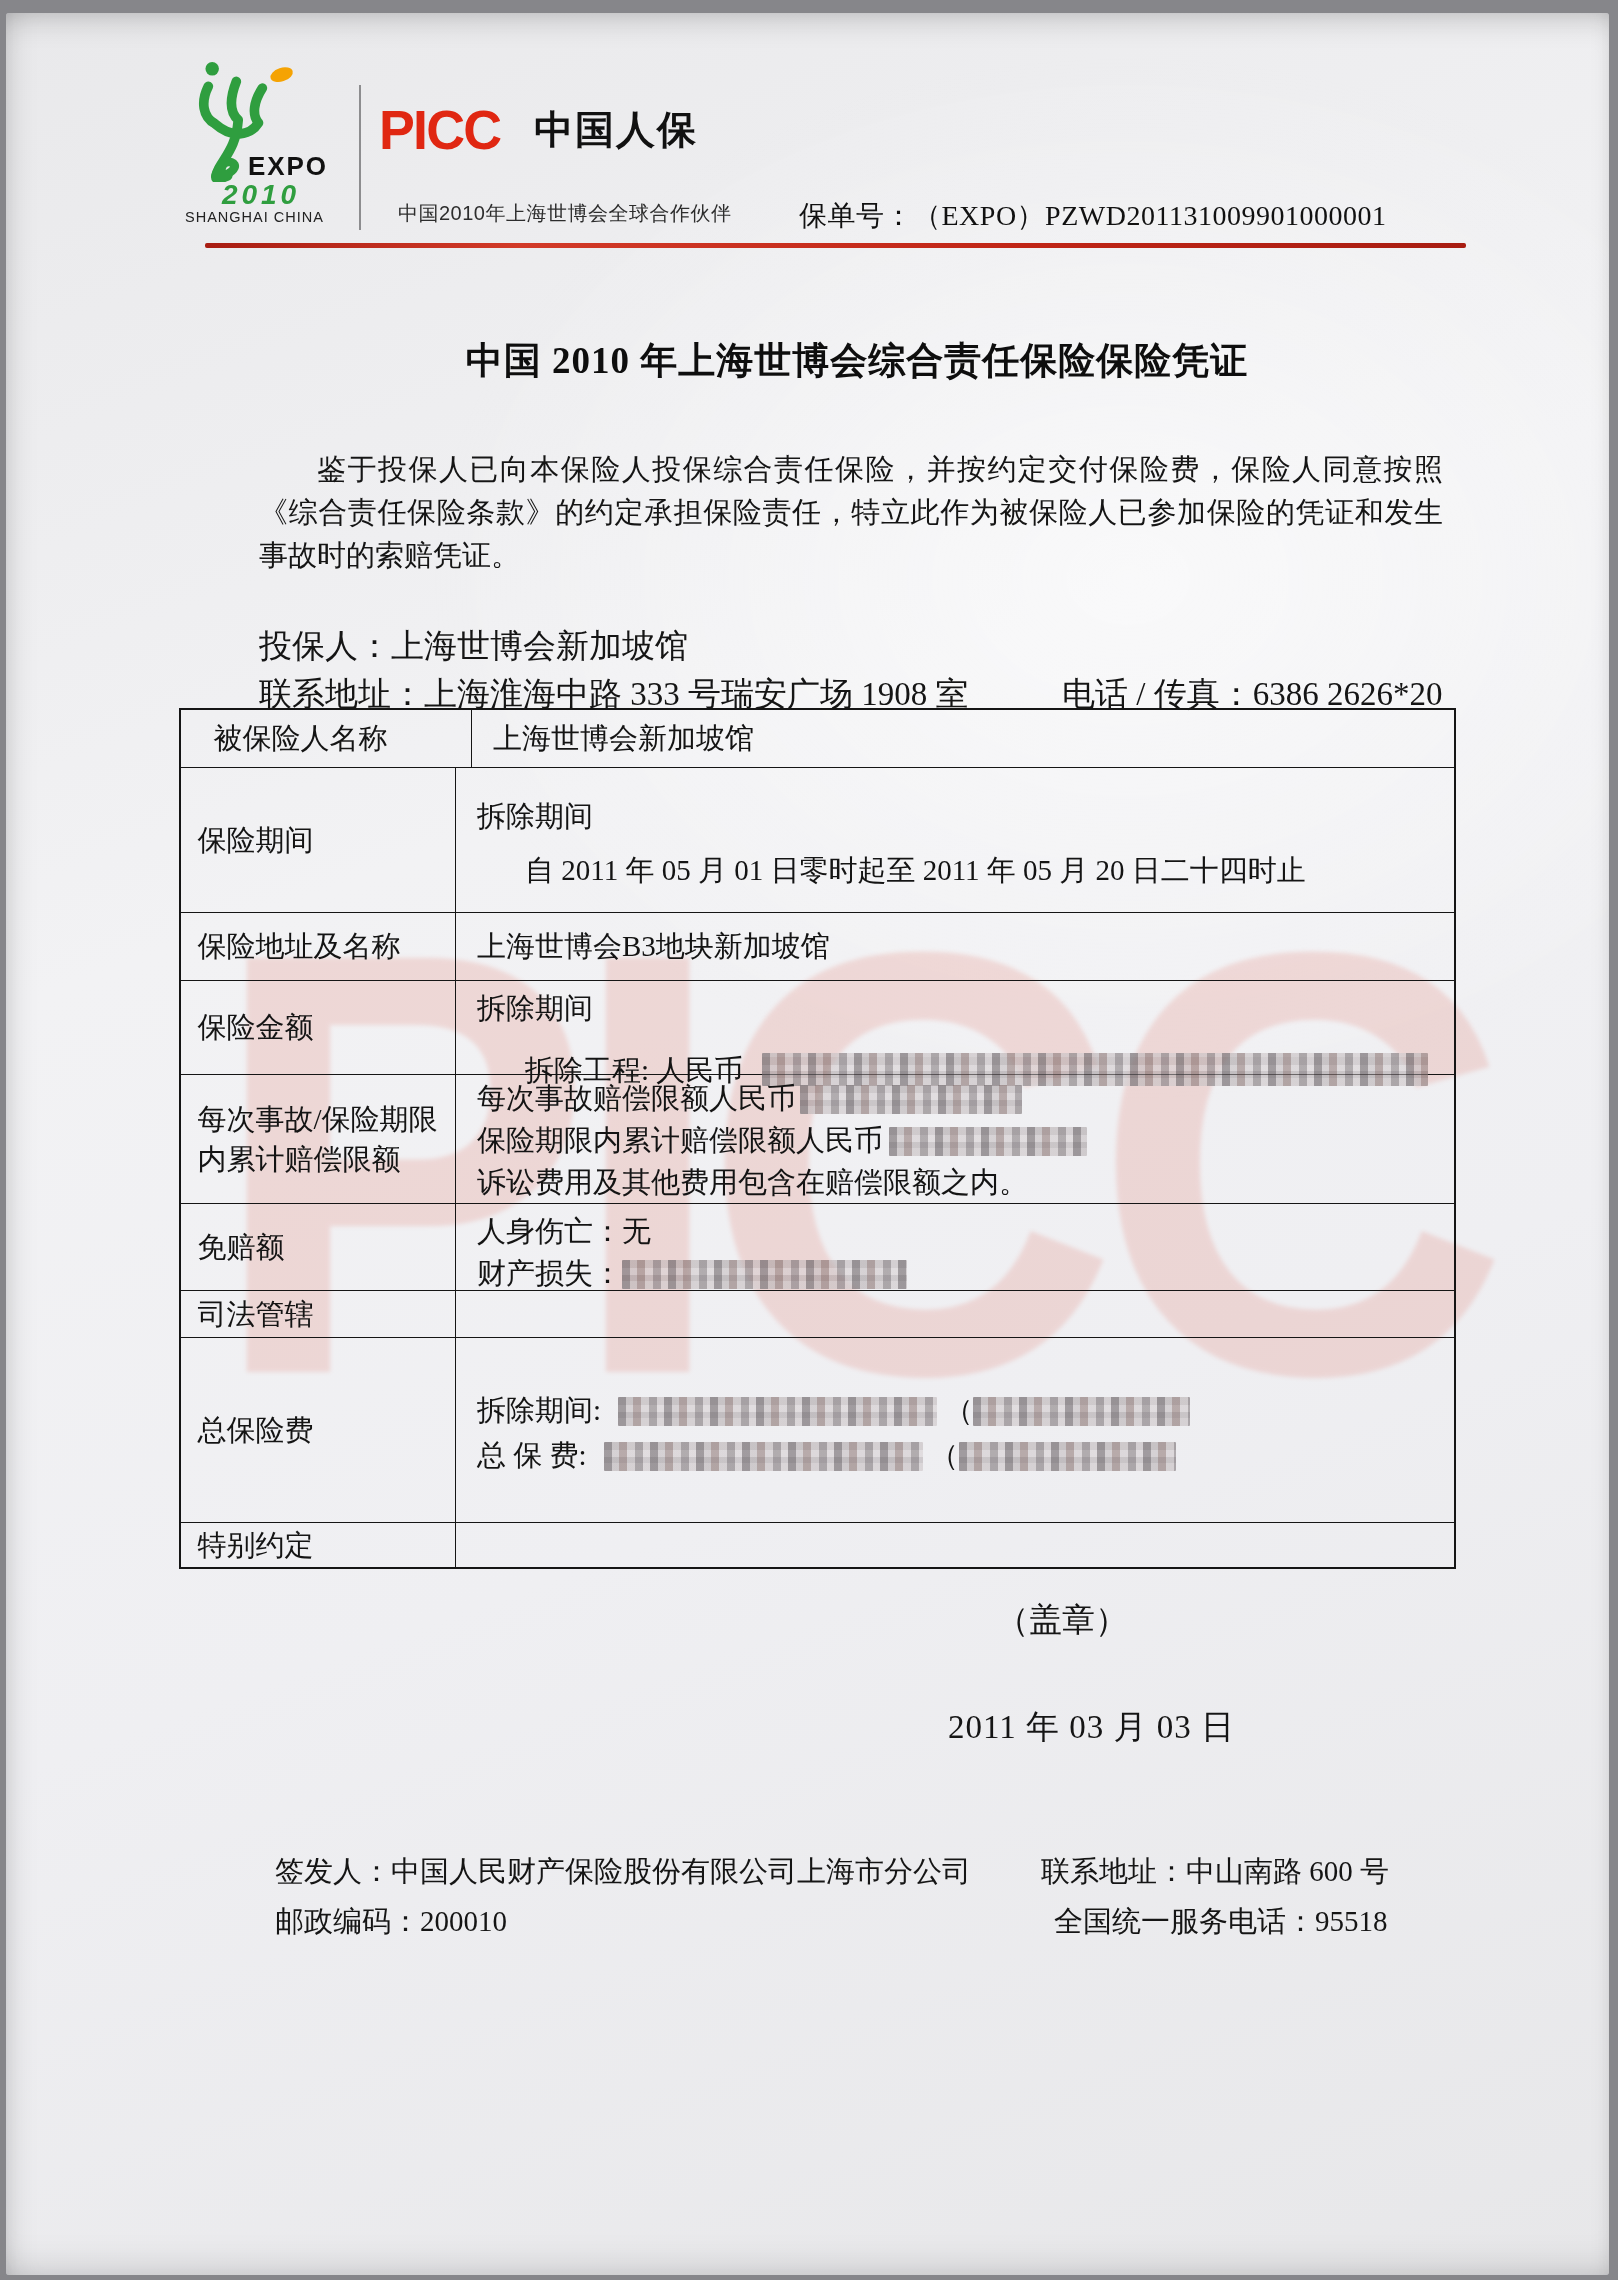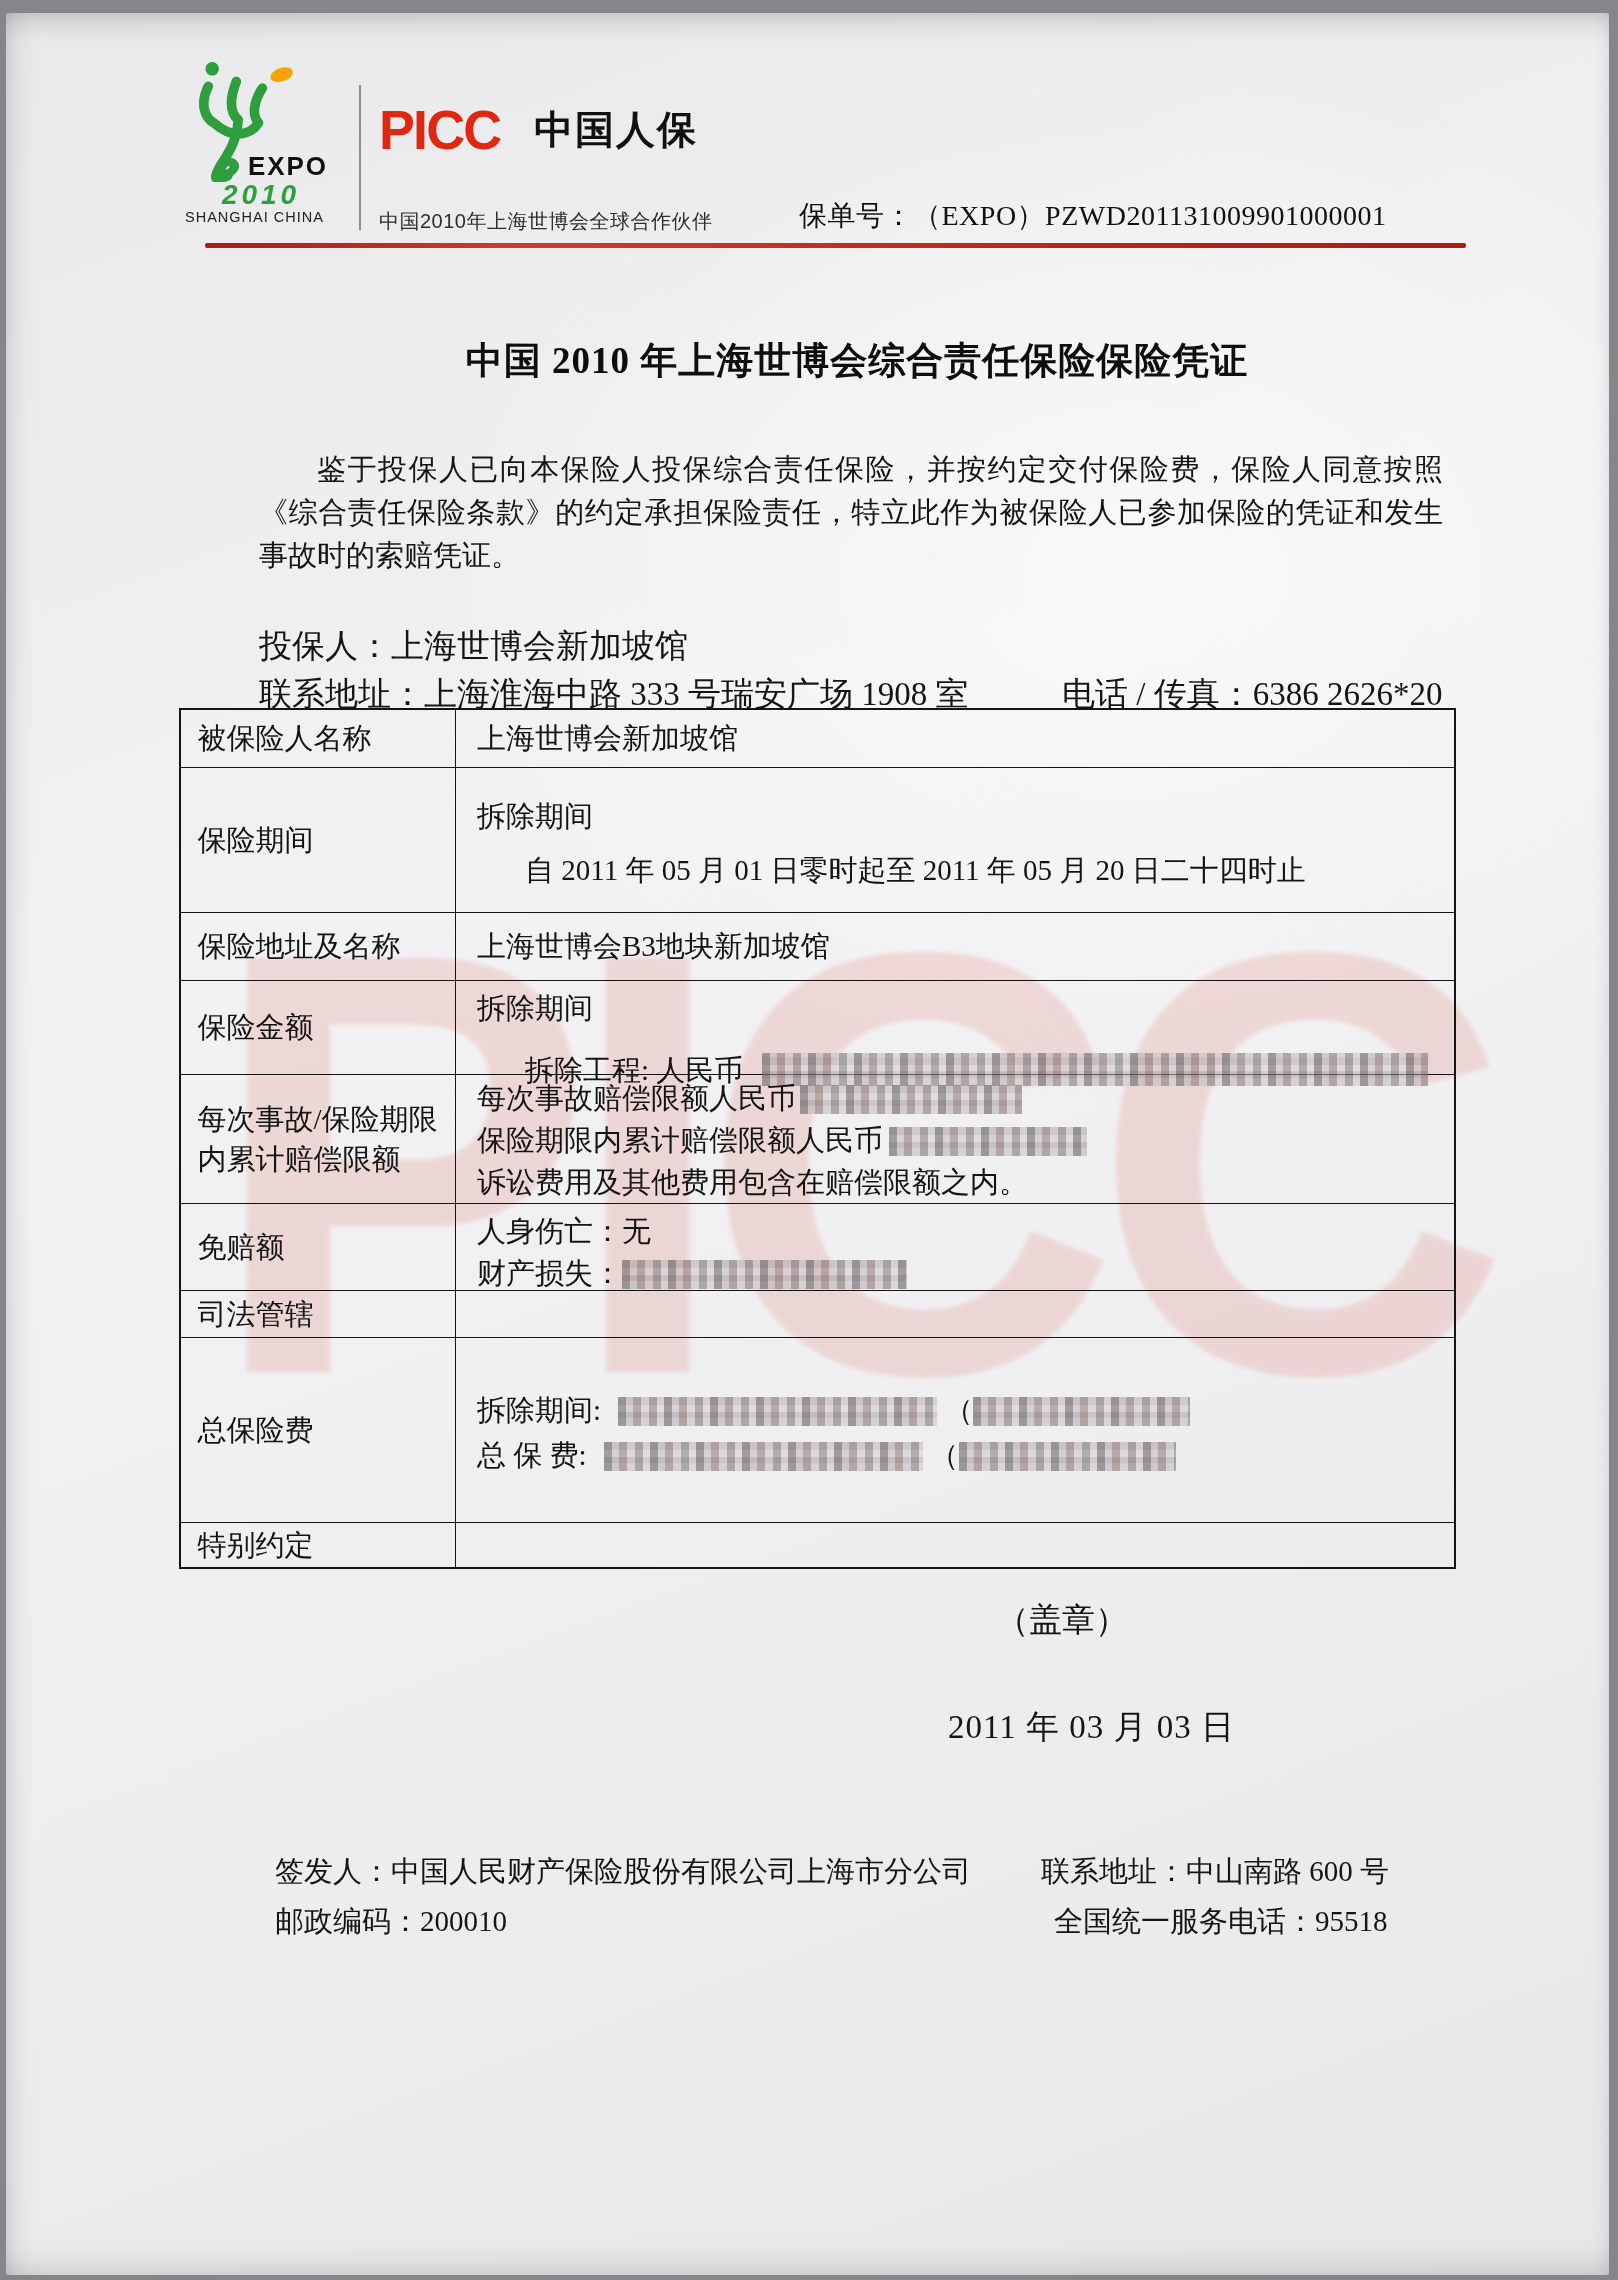--- a/index.html
+++ b/index.html
@@ -106,21 +106,21 @@
     <div class="abs expo-2010" style="left:58px;top:123px;font-size:28px;letter-spacing:3.9px;">2010</div>
     <div class="abs expo-city" style="left:21px;top:153px;font-size:14.5px;letter-spacing:1px;">SHANGHAI CHINA</div>
   </div>
 
   <div class="abs logo-divider" style="left:359px;top:85px;height:145px;"></div>
 
   <div class="abs" style="left:379px;top:102px;display:flex;align-items:center;gap:29px;">
     <span class="picc-acronym">PICC</span>
     <span class="picc-name">中国人保</span>
   </div>
-  <div class="abs picc-caption" style="left:379px;top:200px;margin-top:8px;">中国2010年上海世博会全球合作伙伴</div>
+  <div class="abs picc-caption" style="left:398px;top:200px;">中国2010年上海世博会全球合作伙伴</div>
 
   <div class="abs policy-line" style="left:799px;top:197px;">
     <span>保单号：</span><span>（EXPO）PZWD201131009901000001</span>
   </div>
 
   <div class="abs red-rule" style="left:205px;top:243px;width:1261px;"></div>
 
   <div class="abs doc-title" style="left:0;top:336px;padding-left:48px;">中国 2010 年上海世博会综合责任保险保险凭证</div>
 
   <div class="abs preamble" style="left:259px;top:448px;width:1184px;">鉴于投保人已向本保险人投保综合责任保险，并按约定交付保险费，保险人同意按照《综合责任保险条款》的约定承担保险责任，特立此作为被保险人已参加保险的凭证和发生事故时的索赔凭证。</div>
@@ -130,21 +130,21 @@
   </div>
   <div class="abs plain-line" style="left:259px;top:672px;">
     <span>联系地址：</span><span>上海淮海中路 333 号瑞安广场 1908 室</span>
   </div>
   <div class="abs plain-line" style="left:1062px;top:672px;">
     <span>电话 / 传真：</span><span>6386 2626*20</span>
   </div>
 
   <div class="abs ctable" style="left:179px;top:708px;width:1273px;">
 
-    <div class="trow" style="height:58px;">
+    <div class="trow" style="height:58px;padding-left:16px;">
       <div class="tlabel">被保险人名称</div>
       <div class="tvalue vcenter">上海世博会新加坡馆</div>
     </div>
 
     <div class="trow" style="height:145px;">
       <div class="tlabel">保险期间</div>
       <div class="tvalue" style="padding-top:29px;">
         <div>拆除期间</div>
         <div class="indent" style="margin-top:13.5px;">自 2011 年 05 月 01 日零时起至 2011 年 05 月 20 日二十四时止</div>
       </div>

